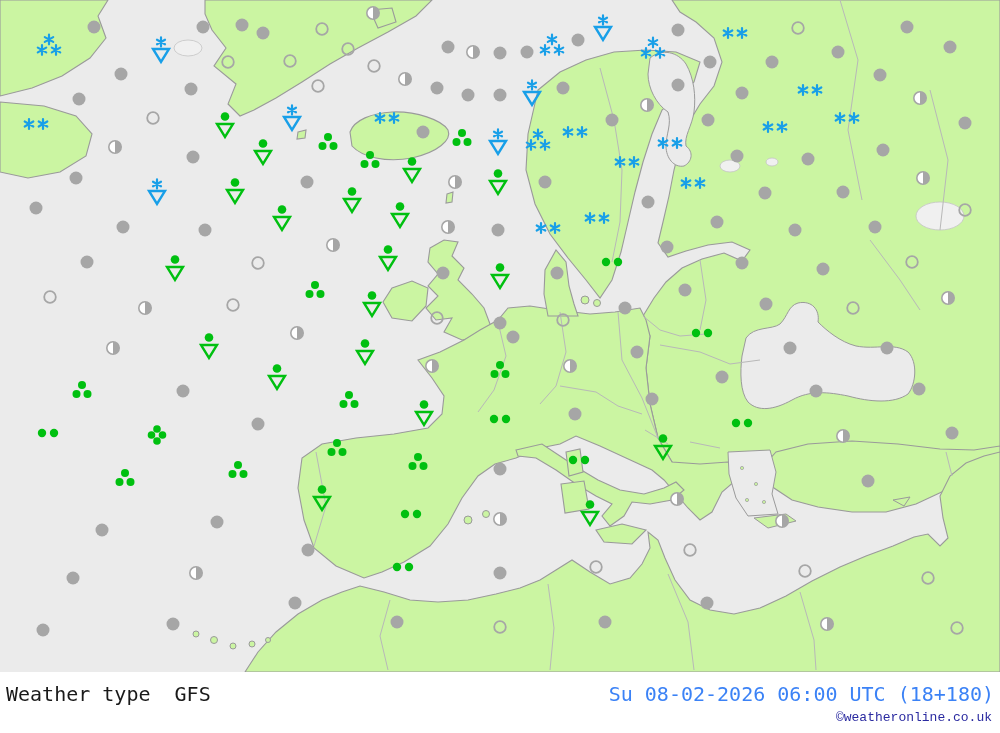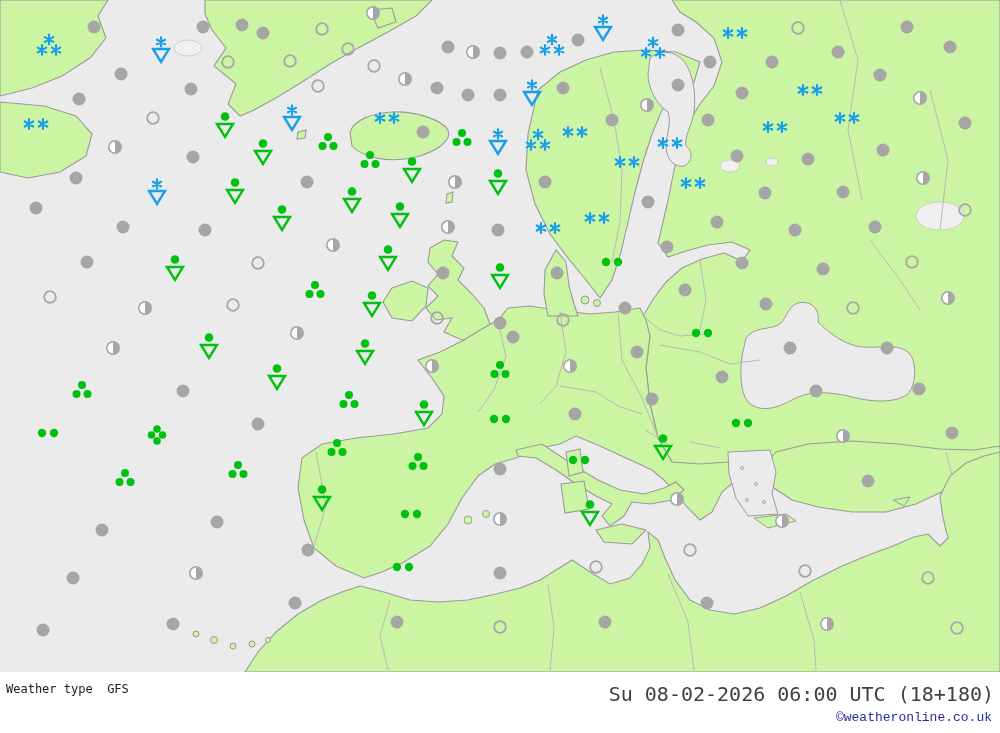--- a/index.html
+++ b/index.html
@@ -1,21 +1,21 @@
 <!DOCTYPE html>
 <html><head>
 <meta charset="utf-8">
 <style>
   html,body{margin:0;padding:0;background:#fff;}
   #screen{position:relative;width:1000px;height:733px;overflow:hidden;background:#fff;
           font-family:"DejaVu Sans Mono","Liberation Mono",monospace;}
   #map-svg{position:absolute;left:0;top:0;}
   #caption-bar{position:absolute;left:0;top:672px;width:1000px;height:61px;background:#ffffff;}
-  .cap-left{position:absolute;left:6px;top:10px;font-size:12px;color:#1a1a1a;white-space:pre;}
-  .cap-right{position:absolute;right:6px;top:10px;font-size:20px;color:#404040;white-space:pre;}
+  .cap-left{position:absolute;left:6px;top:10px;font-size:20px;color:#1a1a1a;white-space:pre;}
+  .cap-right{position:absolute;right:6px;top:10px;font-size:20px;color:#3b82f6;white-space:pre;}
   .credit{position:absolute;right:8px;top:38px;font-size:13px;color:#2a2aa0;
           font-family:Liberation Mono, monospace;text-decoration:none;}
 </style>
 </head>
 <body>
 
 <div id="screen">
   <svg id="map-svg" width="1000" height="672" viewBox="0 0 1000 672">
     <rect id="sea" x="0" y="0" width="1000" height="672" fill="#ebebeb"></rect>
     <g id="land-layer">

